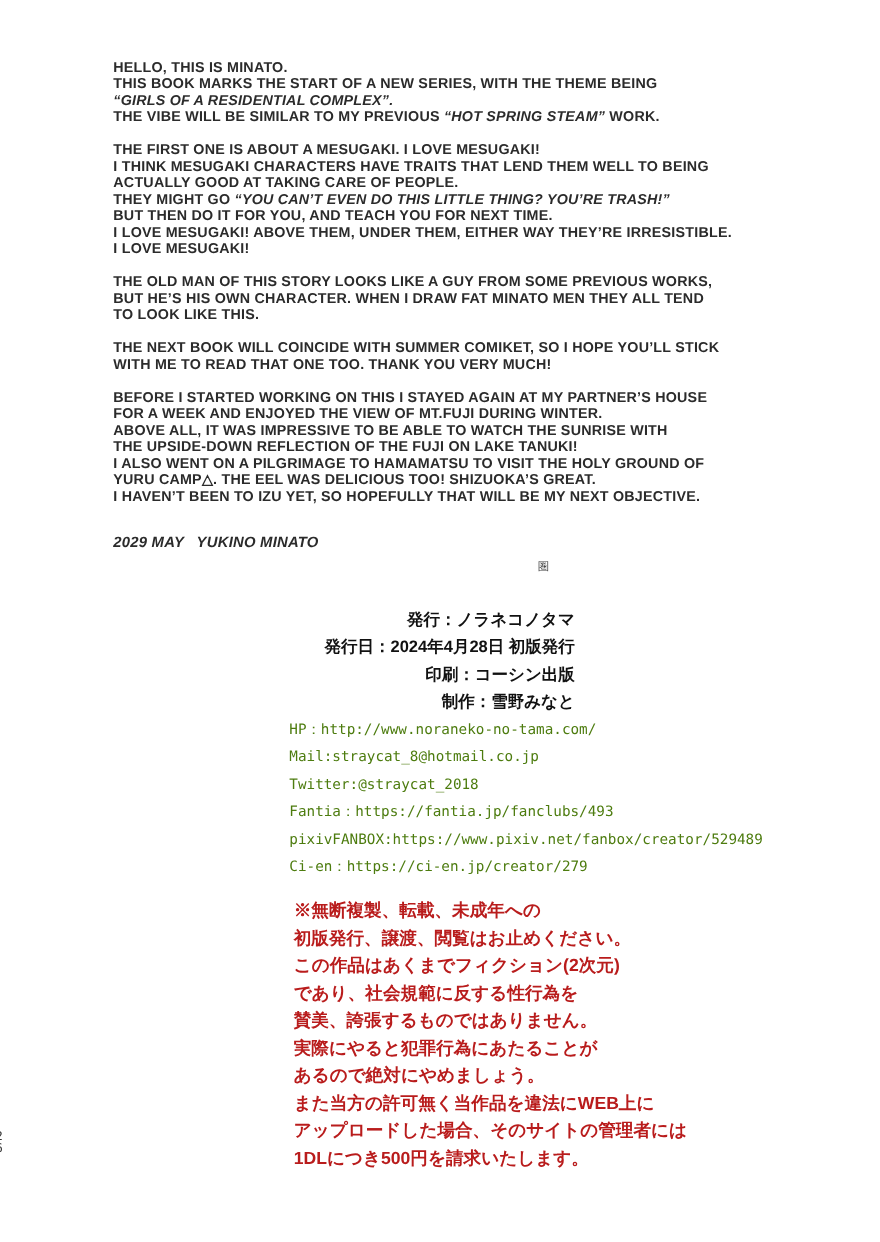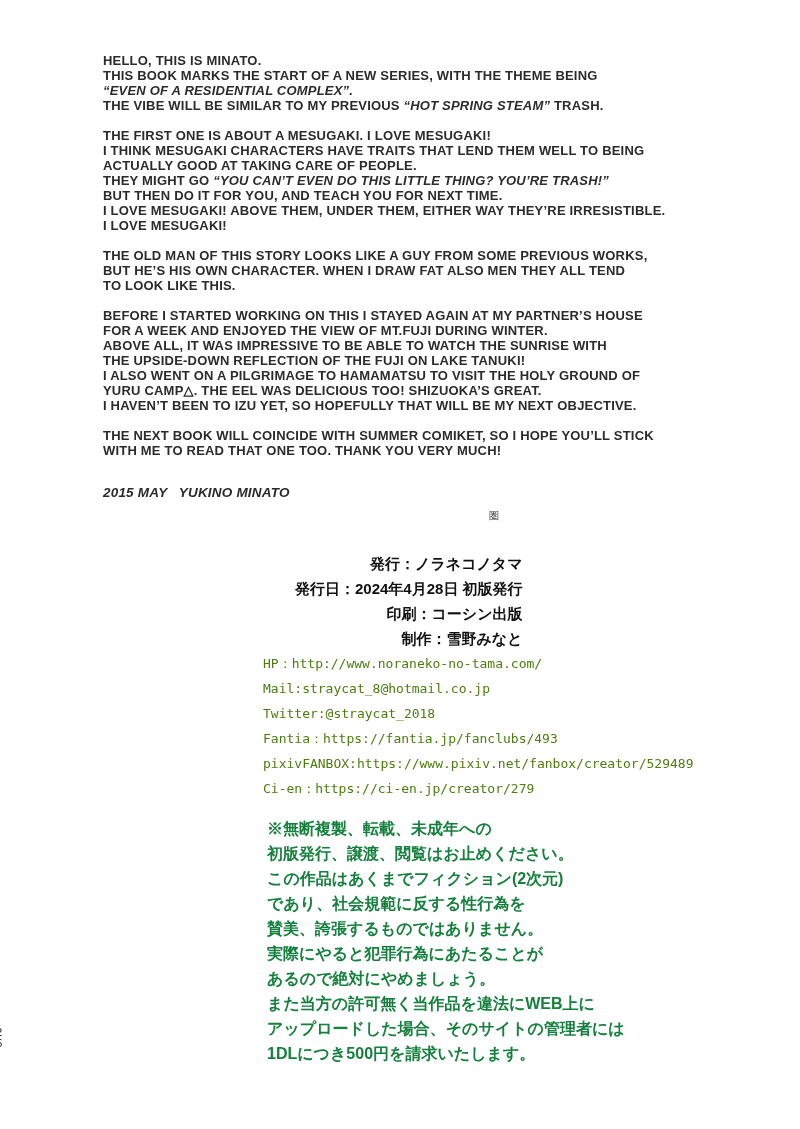--- a/index.html
+++ b/index.html
@@ -43,68 +43,68 @@
   
   .links {
     position: absolute; left: 263px; top: 651px;
     font-size: 13px; line-height: 25px; color: #4d7c0f;
     font-family: "DejaVu Sans Mono", "Liberation Mono", monospace;
   }
   
   .disclaimer {
     position: absolute; left: 267px; top: 816px;
     font-size: 16px; font-weight: 600;
-    line-height: 25px; color: #15803d;
+    line-height: 25px; color: #b91c1c;
     font-family: "Liberation Sans", sans-serif;
   }
   
   .pagenum {
     position: absolute; left: -4px; top: 1027px;
     font-size: 11px; line-height: 11px; color: #333;
     font-family: "DejaVu Sans Mono", monospace;
   }
 </style>
 </head>
 <body>
 
 <div class="afterword">
   <div class="para">
       <div class="line"><span>HELLO, THIS IS MINATO.</span></div>
       <div class="line"><span>THIS BOOK MARKS THE START OF A NEW SERIES, WITH THE THEME BEING</span></div>
-      <div class="line"><span class="it">“EVEN OF A RESIDENTIAL COMPLEX”.</span></div>
-      <div class="line"><span>THE VIBE WILL BE SIMILAR TO MY PREVIOUS </span><span class="it">“HOT SPRING STEAM”</span><span> TRASH.</span></div>
+      <div class="line"><span class="it">“GIRLS OF A RESIDENTIAL COMPLEX”.</span></div>
+      <div class="line"><span>THE VIBE WILL BE SIMILAR TO MY PREVIOUS </span><span class="it">“HOT SPRING STEAM”</span><span> WORK.</span></div>
     </div>
   <div class="para">
       <div class="line"><span>THE FIRST ONE IS ABOUT A MESUGAKI. I LOVE MESUGAKI!</span></div>
       <div class="line"><span>I THINK MESUGAKI CHARACTERS HAVE TRAITS THAT LEND THEM WELL TO BEING</span></div>
       <div class="line"><span>ACTUALLY GOOD AT TAKING CARE OF PEOPLE.</span></div>
       <div class="line"><span>THEY MIGHT GO </span><span class="it">“YOU CAN’T EVEN DO THIS LITTLE THING? YOU’RE TRASH!”</span></div>
       <div class="line"><span>BUT THEN DO IT FOR YOU, AND TEACH YOU FOR NEXT TIME.</span></div>
       <div class="line"><span>I LOVE MESUGAKI! ABOVE THEM, UNDER THEM, EITHER WAY THEY’RE IRRESISTIBLE.</span></div>
       <div class="line"><span>I LOVE MESUGAKI!</span></div>
     </div>
   <div class="para">
       <div class="line"><span>THE OLD MAN OF THIS STORY LOOKS LIKE A GUY FROM SOME PREVIOUS WORKS,</span></div>
-      <div class="line"><span>BUT HE’S HIS OWN CHARACTER. WHEN I DRAW FAT ALSO MEN THEY ALL TEND</span></div>
+      <div class="line"><span>BUT HE’S HIS OWN CHARACTER. WHEN I DRAW FAT MINATO MEN THEY ALL TEND</span></div>
       <div class="line"><span>TO LOOK LIKE THIS.</span></div>
+    </div>
+  <div class="para">
+      <div class="line"><span>THE NEXT BOOK WILL COINCIDE WITH SUMMER COMIKET, SO I HOPE YOU’LL STICK</span></div>
+      <div class="line"><span>WITH ME TO READ THAT ONE TOO. THANK YOU VERY MUCH!</span></div>
     </div>
   <div class="para">
       <div class="line"><span>BEFORE I STARTED WORKING ON THIS I STAYED AGAIN AT MY PARTNER’S HOUSE</span></div>
       <div class="line"><span>FOR A WEEK AND ENJOYED THE VIEW OF MT.FUJI DURING WINTER.</span></div>
       <div class="line"><span>ABOVE ALL, IT WAS IMPRESSIVE TO BE ABLE TO WATCH THE SUNRISE WITH</span></div>
       <div class="line"><span>THE UPSIDE-DOWN REFLECTION OF THE FUJI ON LAKE TANUKI!</span></div>
       <div class="line"><span>I ALSO WENT ON A PILGRIMAGE TO HAMAMATSU TO VISIT THE HOLY GROUND OF</span></div>
       <div class="line"><span>YURU CAMP△. THE EEL WAS DELICIOUS TOO! SHIZUOKA’S GREAT.</span></div>
       <div class="line"><span>I HAVEN’T BEEN TO IZU YET, SO HOPEFULLY THAT WILL BE MY NEXT OBJECTIVE.</span></div>
     </div>
-  <div class="para">
-      <div class="line"><span>THE NEXT BOOK WILL COINCIDE WITH SUMMER COMIKET, SO I HOPE YOU’LL STICK</span></div>
-      <div class="line"><span>WITH ME TO READ THAT ONE TOO. THANK YOU VERY MUCH!</span></div>
-    </div>
-  <div class="signature line">2015 MAY   YUKINO MINATO</div>
+  <div class="signature line">2029 MAY   YUKINO MINATO</div>
 </div>
 
 <div class="stamp">圏</div>
 
 <div class="colophon">
     <div class="line"><span>発行：ノラネコノタマ</span></div>
     <div class="line"><span>発行日：2024年4月28日 初版発行</span></div>
     <div class="line"><span>印刷：コーシン出版</span></div>
     <div class="line"><span>制作：雪野みなと</span></div>
   </div>

